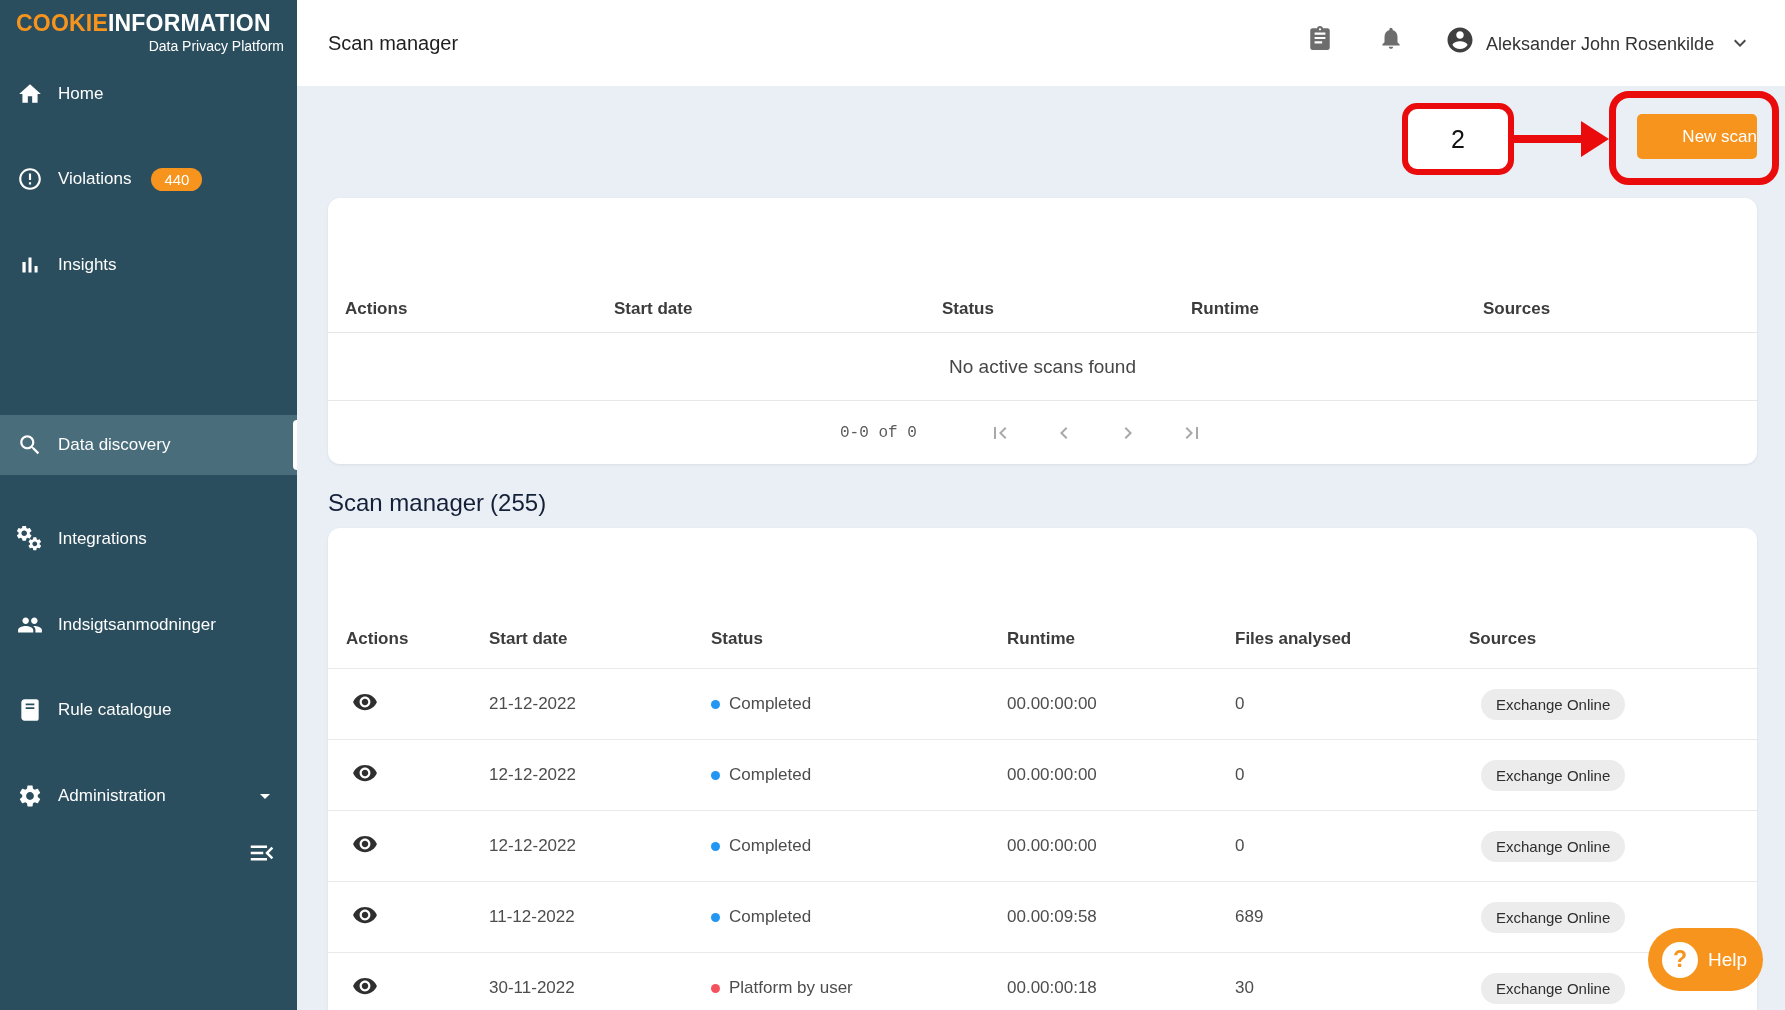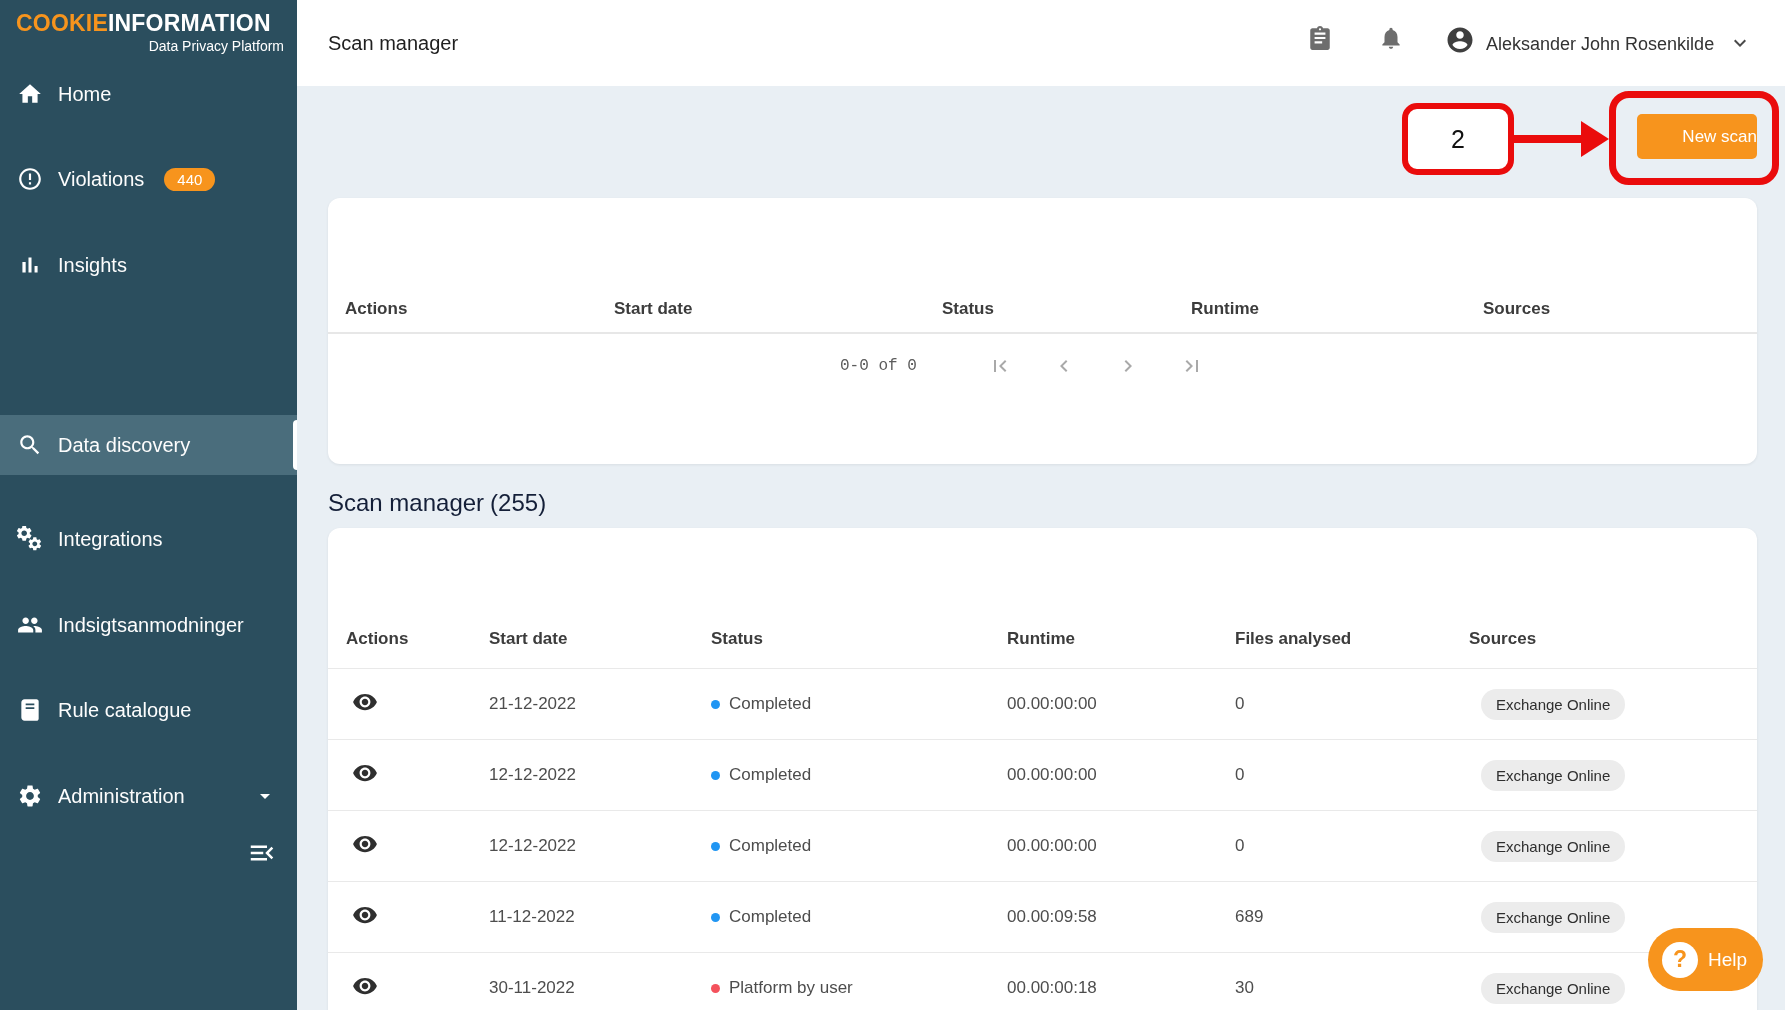--- a/index.html
+++ b/index.html
@@ -21,21 +21,21 @@
   .logo-line { font-size:23px; font-weight:800; letter-spacing:.2px; white-space:nowrap; }
   .logo-cookie { color:#f7941d; }
   .logo-info { color:#ffffff; }
   .logo-tagline { color:#ffffff; font-size:14px; text-align:right; margin-top:1px; }
   .nav-item {
     position:absolute; left:0; width:297px; height:60px;
     display:flex; align-items:center; color:#fff; cursor:pointer;
   }
   .nav-item .nav-icon { width:26px; height:26px; margin-left:17px; flex:0 0 26px; }
   .nav-item .nav-icon svg { width:26px; height:26px; fill:#ffffff; }
-  .nav-label { margin-left:15px; font-size:20px; color:#fdfdfd; white-space:nowrap; }
+  .nav-label { margin-left:15px; font-size:17px; color:#fdfdfd; white-space:nowrap; }
   .nav-item.selected { background:#4a6d7c; }
   .sel-bar {
     position:absolute; right:0; top:5px; width:4px; height:50px;
     background:#ffffff; border-radius:4px 0 0 4px;
   }
   .violations-badge {
     margin-left:20px; background:#f7941d; color:#fff; font-size:15px;
     padding:3px 13px; border-radius:13px; font-weight:400;
   }
   .nav-caret { position:absolute; right:20px; width:24px; height:24px; }
@@ -276,20 +276,21 @@
 
 <div class="card card-active">
   <div class="grid-active thead">
     <div>Actions</div>
     <div>Start date</div>
     <div>Status</div>
     <div>Runtime</div>
     <div>Sources</div>
   </div>
   <div class="divider"></div>
+  <div class="empty-row">No active scans found</div>
   <div class="divider"></div>
   <div class="pagination">
     <span class="pag-label">0-0 of 0</span>
     <span class="pag-icons">
       <button class="pag-btn">
         <svg viewBox="0 0 24 24">
             <path d="M18.41 16.59 13.82 12l4.59-4.59L17 6l-6 6 6 6zM6 6h2v12H6z"></path>
           </svg>
       </button>
       <button class="pag-btn">

